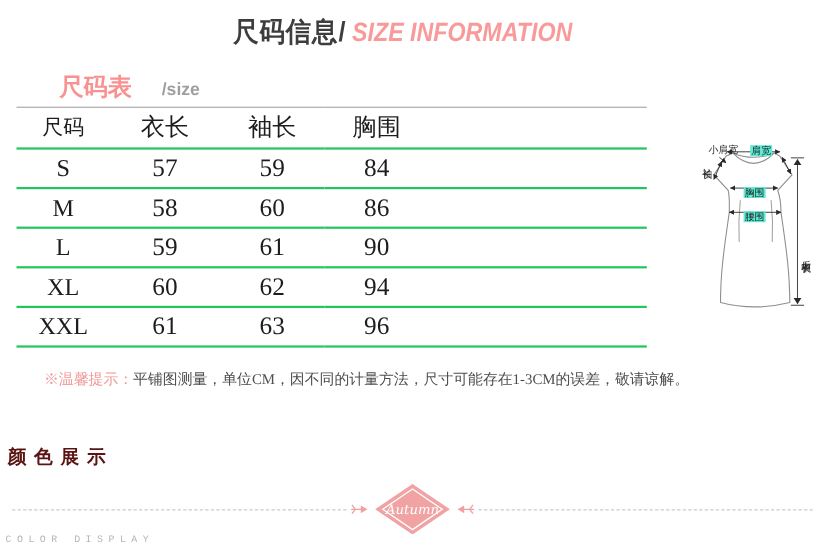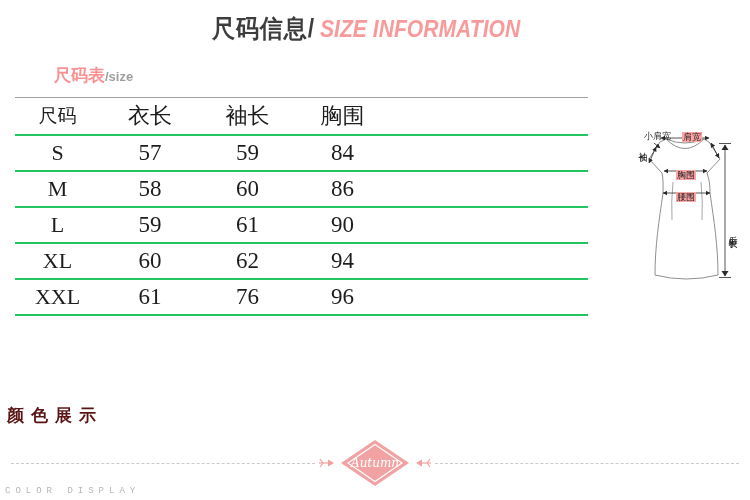--- a/index.html
+++ b/index.html
@@ -25,22 +25,22 @@
   }
   .hdr-en {
     display: inline-block; margin-left: 5px;
     font-size: 24px; font-weight: bold; font-style: italic;
     color: #f99a9a;
     transform: scaleX(.88); transform-origin: left center;
   }
 
   
   .tbl-label { position: absolute; left: 54px; top: 64px; white-space: nowrap; }
-  .tbl-label-zh { font-size: 17px; font-weight: bold; color: #fa9191; }
-  .tbl-label-en { font-size: 13px; font-weight: bold; color: #9f9f9f; }
+  .tbl-label-zh { font-size: 22px; font-weight: bold; color: #fa9191; }
+  .tbl-label-en { font-size: 16px; font-weight: bold; color: #9f9f9f; margin-left: 27px; }
 
   
   table.size {
     position: absolute; left: 15px; top: 97px; width: 573px;
     border-collapse: collapse;
     border-top: 1px solid #a3a3a3;
     font-family: "Liberation Serif", "DejaVu Serif", serif;
     color: #1d1d1d;
   }
   table.size tr { border-bottom: 2px solid #22c55e; }
@@ -64,21 +64,21 @@
   }
   .notice .pink { color: #f29595; }
 
   
   .diagram { position: absolute; left: 628px; top: 106px; width: 122px; height: 217px; }
   .diagram svg { position: absolute; left: 0; top: 0; }
   .dlab {
     position: absolute; font-size: 9px; color: #1c1c1c; line-height: 10px;
     white-space: nowrap; font-family: "Liberation Sans", sans-serif;
   }
-  .dlab.onln { background: #fca5a5; padding: 0 1px; }
+  .dlab.onln { background: #5eead4; padding: 0 1px; }
   .dlab.vert { writing-mode: vertical-rl; letter-spacing: 1px; }
 
   
   .color-title {
     position: absolute; top: 404px; left: 0; width: 100%;
     font-size: 17px; font-weight: bold; color: #5b1414;
     letter-spacing: 7px; text-indent: 7px;
   }
   .divider {
     position: absolute; top: 440px; left: 0; width: 100%; height: 46px;
@@ -147,21 +147,21 @@
       <tr>
         <td class="c0">XL</td>
         <td class="c1">60</td>
         <td class="c2">62</td>
         <td class="c3">94</td>
         <td class="cf"></td>
       </tr>
       <tr>
         <td class="c0">XXL</td>
         <td class="c1">61</td>
-        <td class="c2">76</td>
+        <td class="c2">63</td>
         <td class="c3">96</td>
         <td class="cf"></td>
       </tr>
     </tbody>
   </table>
 
   <div class="diagram">
     <svg width="122" height="217" viewBox="0 0 122 217">
       <defs>
         <marker id="mA" markerWidth="7" markerHeight="7" refX="5.5" refY="3" orient="auto">
@@ -195,20 +195,23 @@
       </g>
     </svg>
     <div class="dlab" style="left:16px; top:25px;">小肩宽</div>
     <div class="dlab onln" style="left:54px; top:26px;">肩宽</div>
     <div class="dlab vert" style="left:10px; top:39px;">袖长</div>
     <div class="dlab onln" style="left:48px; top:64px;">胸围</div>
     <div class="dlab onln" style="left:48px; top:86px;">腰围</div>
     <div class="dlab vert" style="left:100px; top:123px;">后中衣长</div>
   </div>
 
+  <div class="notice">
+    <span class="pink">※温馨提示：</span><span>平铺图测量，单位CM，因不同的计量方法，尺寸可能存在1-3CM的误差，敬请谅解。</span>
+  </div>
 
   <div class="color-title">颜色展示</div>
 
   <div class="divider">
     <div class="dotline"></div>
     <svg class="orn" width="16" height="14" viewBox="0 0 16 14">
       <g stroke="#f0a0a0" stroke-width="1.2" fill="#f0a0a0">
         <line x1="0" y1="7" x2="10" y2="7" fill="none"></line>
         <path d="M4,7 L1,3 M4,7 L1,11" fill="none"></path>
         <polygon points="9,3.5 15,7 9,10.5" stroke="none"></polygon>

